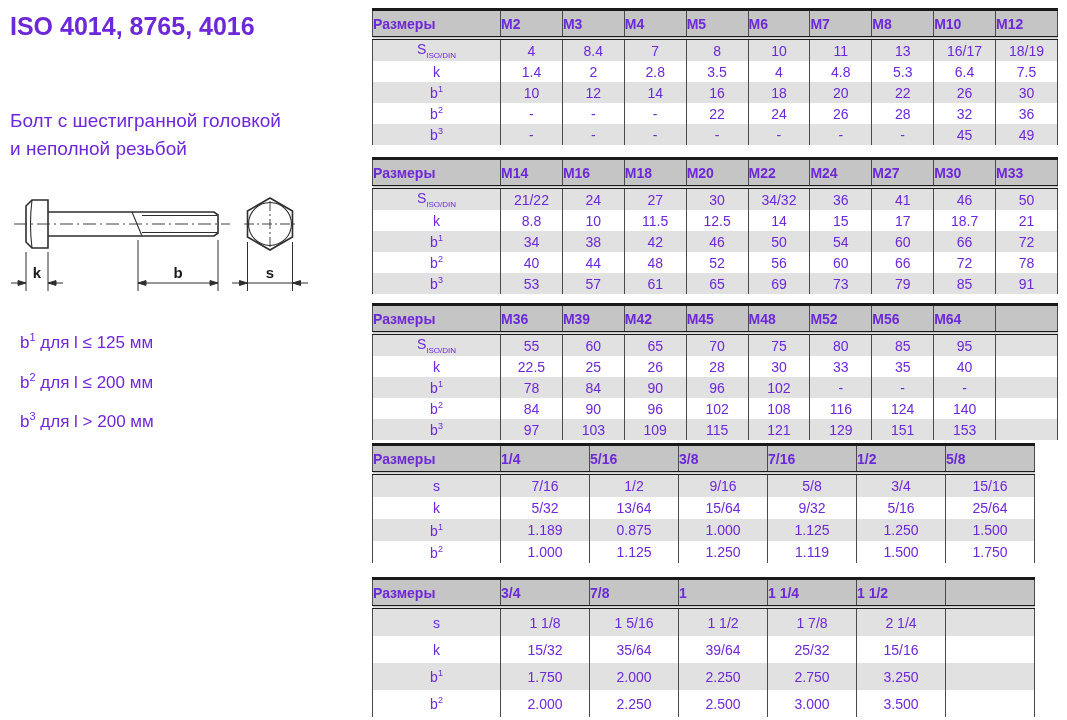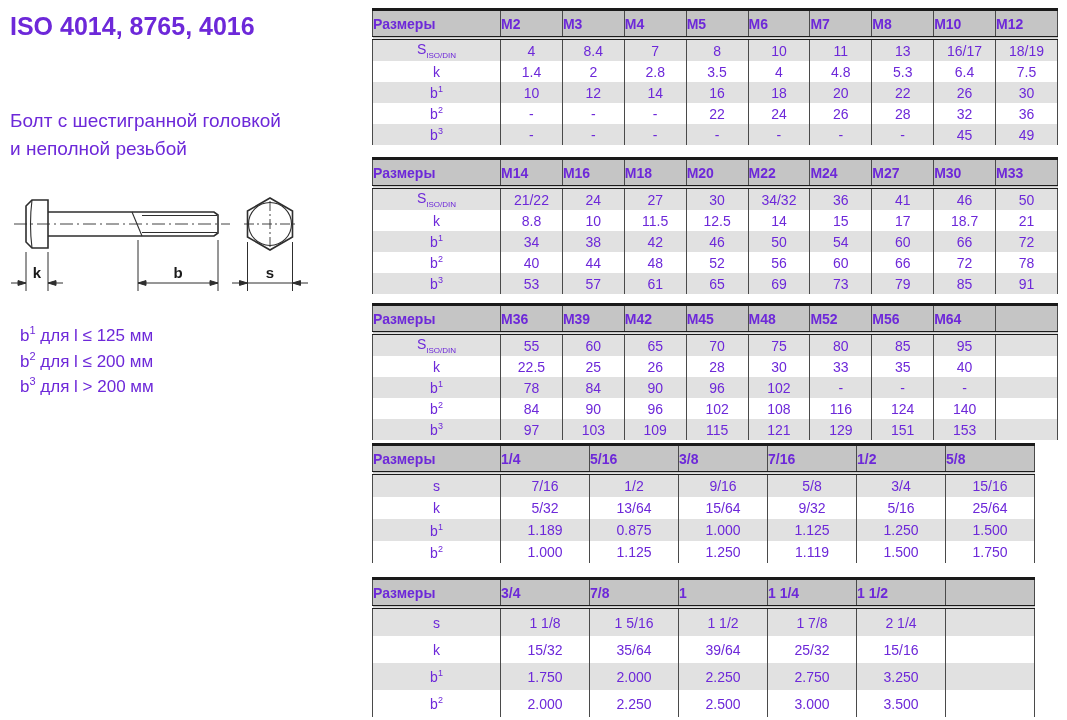--- a/index.html
+++ b/index.html
@@ -5,21 +5,21 @@
   html,body{margin:0;padding:0;background:#fff;}
   #app{position:relative;width:1067px;height:720px;background:#fff;overflow:hidden;
        font-family:"Liberation Sans",sans-serif;color:#6d28d9;}
 
   
   .title-block{position:absolute;left:10px;top:8px;width:355px;}
   .title-line{font-size:25px;font-weight:bold;line-height:36px;letter-spacing:0;}
   .subtitle-block{position:absolute;left:10px;top:83px;width:355px;margin-top:24px;}
   .subtitle-line{font-size:19px;line-height:28px;}
   .footnotes{position:absolute;left:20px;top:320px;}
-  .footnote{font-size:17px;line-height:20px;}
+  .footnote{font-size:17px;line-height:34px;}
   .footnote sup{font-size:11px;}
 
   
   .diagram{position:absolute;left:8px;top:190px;}
   .diagram text{font-family:"Liberation Sans",sans-serif;font-weight:bold;font-size:15px;fill:#1a1a1a;}
 
   
   .tbl{position:absolute;left:372px;}
   .tbl-1{top:8px;}
   .tbl-2{top:157px;}

